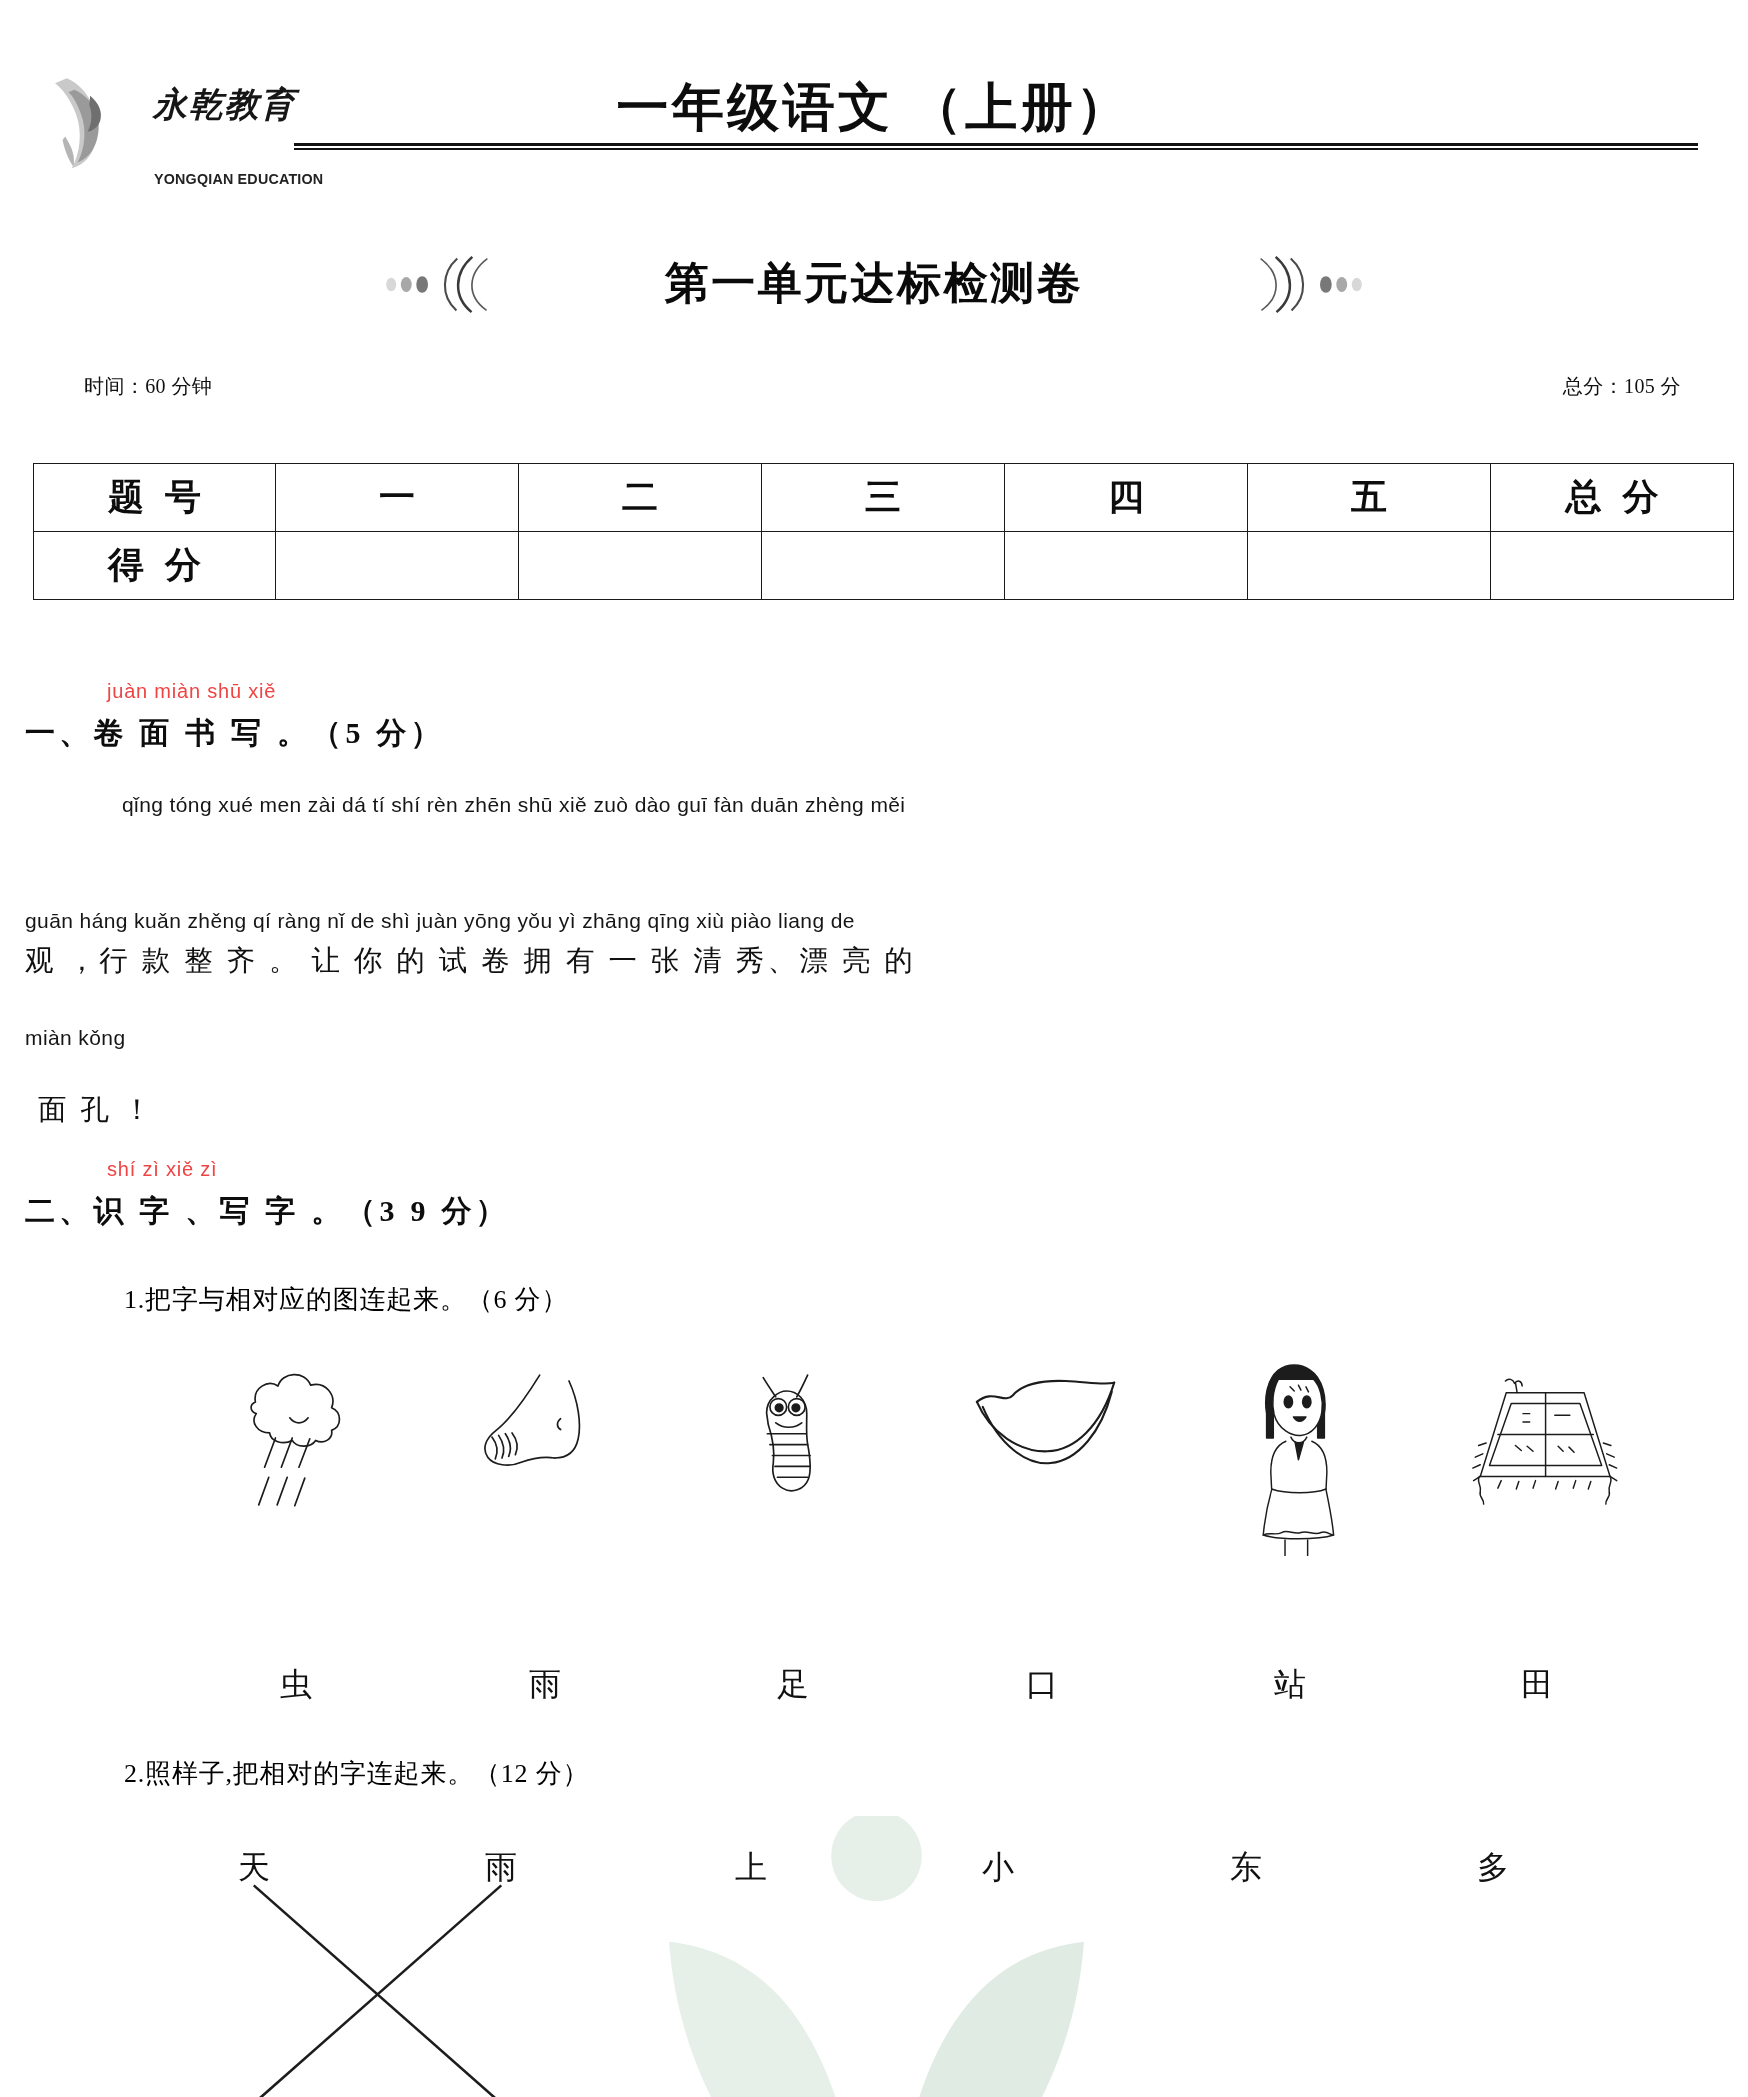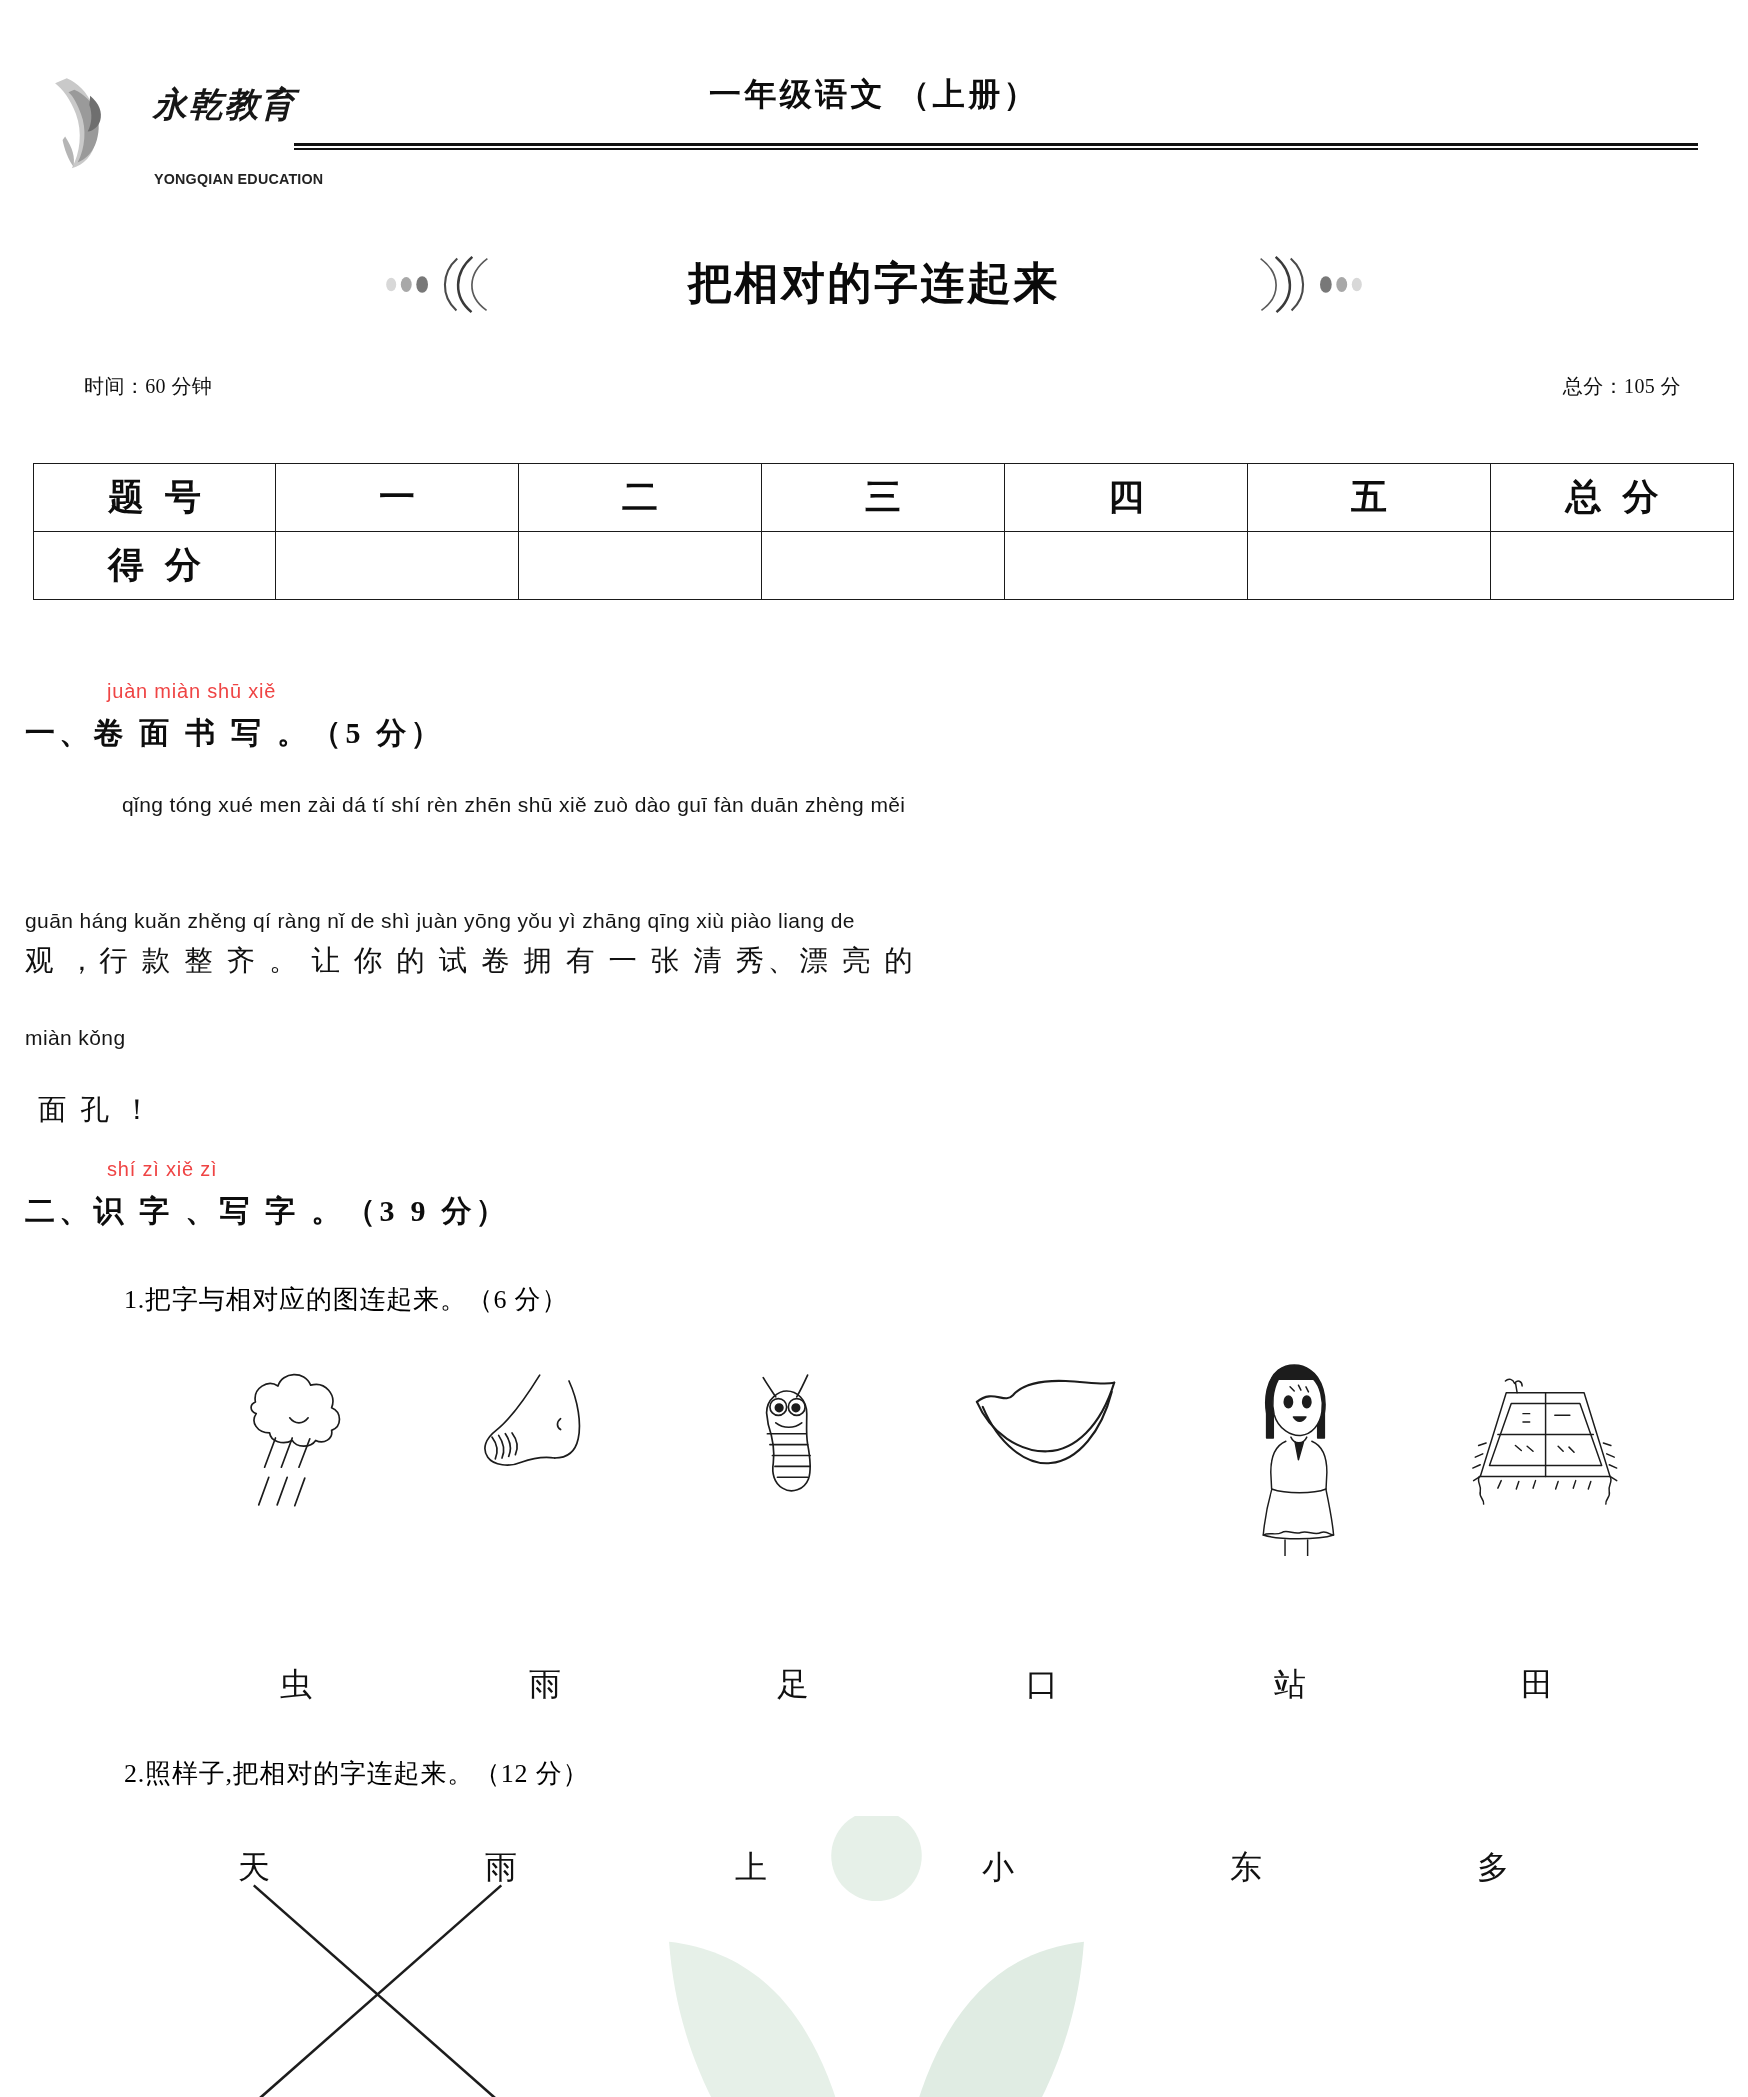--- a/index.html
+++ b/index.html
@@ -75,21 +75,21 @@
     letter-spacing: 0.2px;
     color: #222;
     white-space: nowrap;
     margin-top: 43px;
   }
   .doc-title {
     position: absolute;
     left: 0; right: 0;
     top: 73px;
     text-align: center;
-    font-size: 32px;
+    font-size: 52px;
     font-weight: bold;
     letter-spacing: 3.4px;
     color: #0d0d0d;
     white-space: nowrap;
   }
   .header-rule-wrap {
     position: absolute;
     left: 294px;
     right: 50px;
     top: 143px;
@@ -251,21 +251,21 @@
 
   <div class="banner">
     <svg class="orn orn-left" viewBox="0 0 330 140">
       <ellipse cx="22" cy="70" rx="12" ry="16" fill="#d8d8d8"></ellipse>
       <ellipse cx="58" cy="70" rx="13" ry="18" fill="#a8a8a8"></ellipse>
       <ellipse cx="96" cy="70" rx="14" ry="20" fill="#787878"></ellipse>
       <path d="M180 8 C 142 42, 140 98, 178 132" fill="none" stroke="#4a4a4a" stroke-width="5"></path>
       <path d="M216 4 C 172 42, 170 100, 214 136" fill="none" stroke="#3a3a3a" stroke-width="6"></path>
       <path d="M252 8 C 204 44, 202 98, 250 132" fill="none" stroke="#5a5a5a" stroke-width="4"></path>
     </svg>
-    <div class="banner-title">把相对的字连起来</div>
+    <div class="banner-title">第一单元达标检测卷</div>
     <svg class="orn orn-right" viewBox="0 0 330 140">
       <path d="M150 8 C 188 42, 190 98, 152 132" fill="none" stroke="#4a4a4a" stroke-width="5"></path>
       <path d="M114 4 C 158 42, 160 100, 116 136" fill="none" stroke="#3a3a3a" stroke-width="6"></path>
       <path d="M78 8 C 126 44, 128 98, 80 132" fill="none" stroke="#5a5a5a" stroke-width="4"></path>
       <ellipse cx="234" cy="70" rx="14" ry="20" fill="#787878"></ellipse>
       <ellipse cx="272" cy="70" rx="13" ry="18" fill="#a8a8a8"></ellipse>
       <ellipse cx="308" cy="70" rx="12" ry="16" fill="#d8d8d8"></ellipse>
     </svg>
   </div>
 

